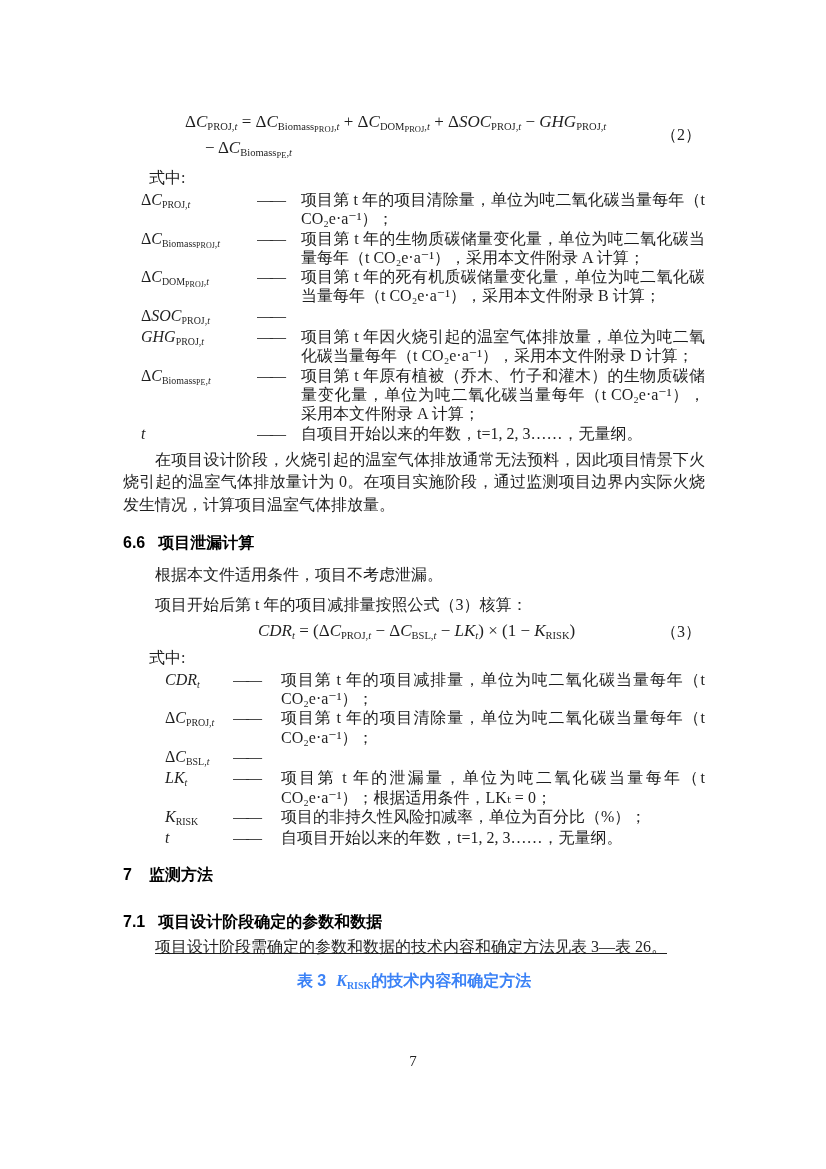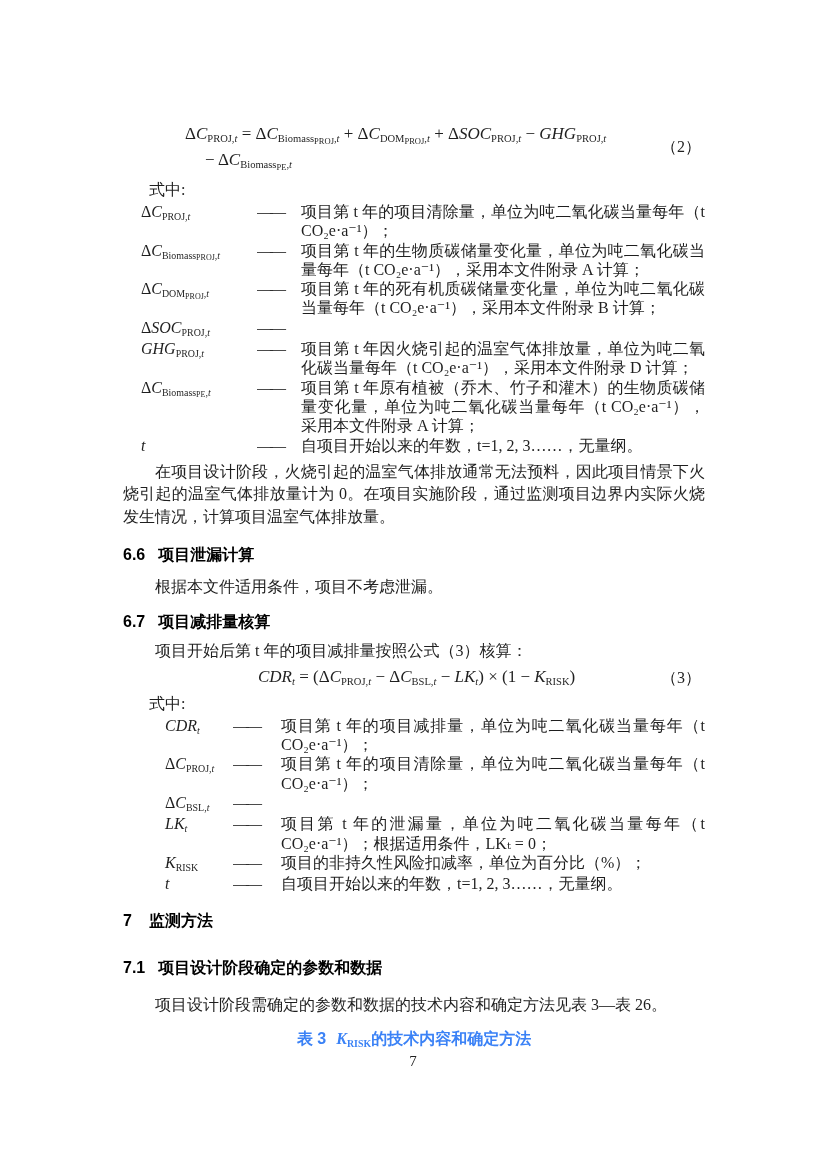--- a/index.html
+++ b/index.html
@@ -2,21 +2,21 @@
 <html><head>
 <meta charset="utf-8">
 <style>
   html,body{margin:0;padding:0;}
   body{
     width:826px;height:1169px;background:#ffffff;overflow:hidden;
     font-family:"Liberation Serif","DejaVu Serif",serif;
     color:#1f1f1f;position:relative;
     -webkit-font-smoothing:antialiased;
   }
-  .content{position:absolute;left:123px;top:16px;width:582px;}
+  .content{position:absolute;left:123px;top:4px;width:582px;}
 
   
   .formula{position:relative;font-size:17px;line-height:23px;}
   .f2{margin-top:106px;}
   .f2 .l1{margin-left:62px;}
   .f2 .l2{margin-left:82px;}
   .f3{margin-top:2px;}
   .f3 .l3{margin-left:135px;}
   .f-num{position:absolute;right:4px;font-size:16px;}
   .f2 .f-num{top:13px;}
@@ -44,21 +44,21 @@
   .list1 .def-dash{flex:0 0 44px;}
   .list2{padding-left:42px;}
   .list2 .def-sym{flex:0 0 68px;}
   .list2 .def-dash{flex:0 0 48px;}
 
   
   .para{margin:0;font-size:16px;line-height:22.4px;text-align:justify;text-indent:32px;}
   .p1{margin-top:6px;}
   .p66{margin-top:11px;}
   .intro{margin-top:8px;}
-  .p71{margin-top:16px;}
+  .p71{margin-top:4px;text-decoration:underline;}
 
   
   .heading{font-family:"Liberation Sans","DejaVu Sans",sans-serif;font-weight:bold;
     font-size:16px;line-height:21px;margin:0;color:#000000;}
   .h66{margin-top:16px;}
   .h67{margin-top:13px;}
   .ch7{margin-top:16px;}
   .h71{margin-top:26px;}
   .h-num{margin-right:13px;}
   .n7{margin-right:17px;}
@@ -123,21 +123,20 @@
           <div class="def-desc">自项目开始以来的年数，t=1, 2, 3……，无量纲。</div>
         </div>
       </div>
 
     <p class="para p1">在项目设计阶段，火烧引起的温室气体排放通常无法预料，因此项目情景下火烧引起的温室气体排放量计为 0。在项目实施阶段，通过监测项目边界内实际火烧发生情况，计算项目温室气体排放量。</p>
 
     <h3 class="heading h66"><span class="h-num">6.6</span><span>项目泄漏计算</span></h3>
 
     <p class="para p66">根据本文件适用条件，项目不考虑泄漏。</p>
 
-    <h3 class="heading h67"><span class="h-num">6.7</span><span>项目减排量核算</span></h3>
 
     <p class="para intro">项目开始后第 t 年的项目减排量按照公式（3）核算：</p>
 
     <div class="formula f3">
       <div class="f-line l3"><span class="sg-i">CDR</span><span class="sg-si">t</span><span class="sg-n"> = (</span><span class="sg-n">Δ</span><span class="sg-i">C</span><span class="sg-s">PROJ,</span><span class="sg-si">t</span><span class="sg-n"> − </span><span class="sg-n">Δ</span><span class="sg-i">C</span><span class="sg-s">BSL,</span><span class="sg-si">t</span><span class="sg-n"> − </span><span class="sg-i">LK</span><span class="sg-si">t</span><span class="sg-n">) × (1 − </span><span class="sg-i">K</span><span class="sg-s">RISK</span><span class="sg-n">)</span></div>
       <span class="f-num">（3）</span>
     </div>
 
     <div class="where w2">式中:</div>
 

